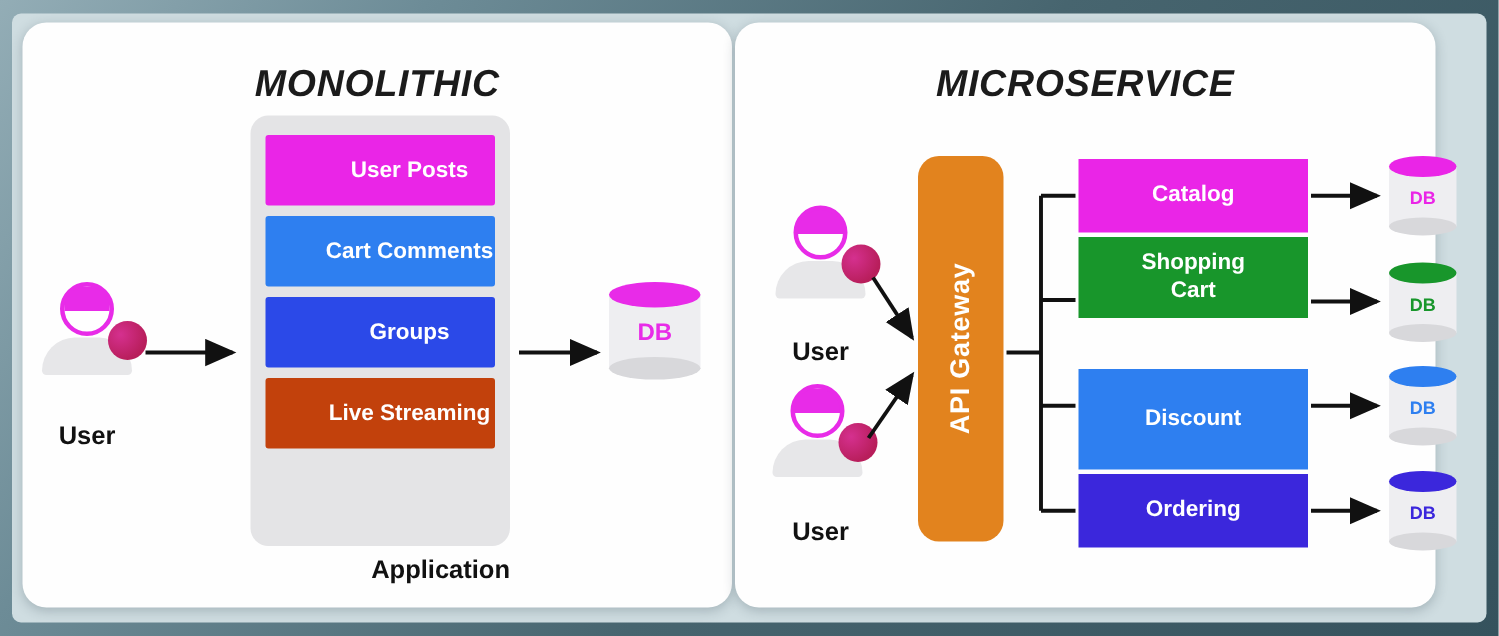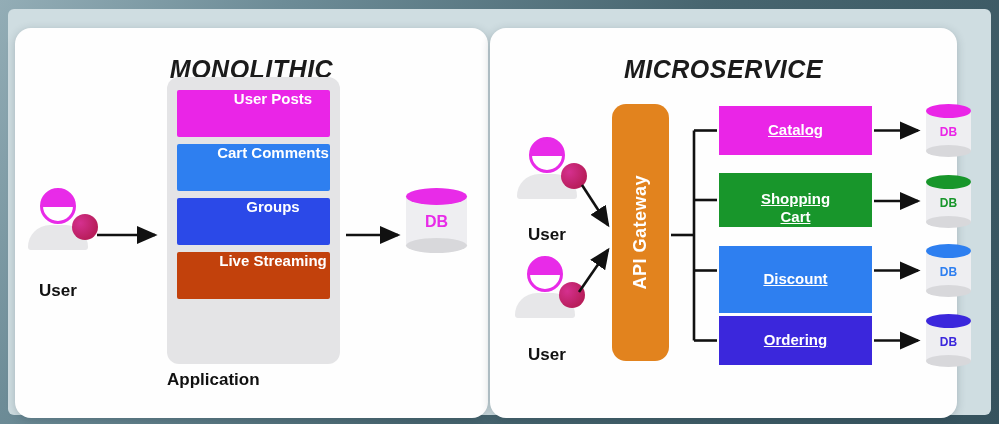--- a/index.html
+++ b/index.html
@@ -7,21 +7,21 @@
   #stage{
     position:relative;width:999px;height:424px;overflow:hidden;
     background:linear-gradient(125deg,#93adb6 0%,#6d8c97 22%,#47656f 55%,#35525d 100%);
   }
   #inner{
     position:absolute;left:8px;top:9px;width:983px;height:406px;
     background:#cfdde1;border-radius:6px;
   }
   .panel{
     position:absolute;top:15px;height:390px;background:#fefefe;
-    border-radius:16px;box-shadow:0 2px 8px rgba(40,60,70,.25);margin-top:13px;
+    border-radius:16px;box-shadow:0 2px 8px rgba(40,60,70,.25);
   }
   #panel-left{left:15px;width:473px;}
   #panel-right{left:490px;width:467px;}
   .panel-title{
     position:absolute;top:27px;left:0;width:100%;text-align:center;
     font-size:25px;font-weight:800;font-style:italic;color:#1b1b1b;letter-spacing:.5px;
   }
   
   .user-icon{position:absolute;width:72px;height:62px;}
   .user-head{
@@ -38,24 +38,24 @@
     background:radial-gradient(circle at 32% 35%,#d5308f 0%,#b81e5b 70%);
   }
   .user-label{position:absolute;font-size:17px;font-weight:bold;color:#111;text-align:center;width:72px;margin-top:28px;}
   
   #app-container{
     position:absolute;left:167px;top:77px;width:173px;height:287px;
     background:#e4e4e6;border-radius:12px;box-sizing:border-box;
     padding:13px 10px;display:flex;flex-direction:column;gap:7px;
   }
   .module{
-    height:47px;border-radius:2px;display:flex;justify-content:center;
+    height:47px;border-radius:2px;display:flex;align-items:center;justify-content:center;
     color:#fff;font-size:15px;font-weight:bold;flex:0 0 auto;padding-left:39px;
   }
-  #app-label{position:absolute;left:167px;top:370px;width:173px;text-align:left;
+  #app-label{position:absolute;left:167px;top:370px;width:173px;text-align:right;
     font-size:17px;font-weight:bold;color:#111;}
   
   .cyl{position:absolute;}
   .cyl .cyl-body{position:absolute;left:0;right:0;top:8px;bottom:7px;background:#eeeef1;}
   .cyl .cyl-top{position:absolute;left:0;right:0;top:0;height:17px;border-radius:50%;z-index:2;}
   .cyl .cyl-bot{position:absolute;left:0;right:0;bottom:0;height:15px;border-radius:50%;background:#d8d8db;}
   .cyl .cyl-label{position:absolute;left:0;width:100%;top:50%;transform:translateY(-42%);
     text-align:center;font-weight:bold;z-index:3;}
   #db-left{left:406px;top:188px;width:61px;height:65px;}
   #db-left .cyl-label{font-size:16px;}
@@ -71,25 +71,25 @@
     position:absolute;left:612px;top:104px;width:57px;height:257px;border-radius:14px;
     display:flex;align-items:center;justify-content:center;
   }
   #gateway .vtext{
     writing-mode:vertical-rl;transform:rotate(180deg);
     color:#fff;font-size:18px;font-weight:bold;letter-spacing:.5px;white-space:nowrap;
   }
   
   .service{
     position:absolute;left:719px;width:153px;display:flex;align-items:center;justify-content:center;
-    color:#fff;font-size:15px;font-weight:bold;text-align:center;text-decoration:underline;
+    color:#fff;font-size:15px;font-weight:bold;text-align:center;
   }
   .service .svc-label{max-width:102px;line-height:1.25;}
   #svc-0{top:106px;height:49px;}
-  #svc-1{top:173px;height:54px;align-items:flex-end;}
+  #svc-1{top:158px;height:54px;}
   #svc-2{top:246px;height:67px;}
   #svc-3{top:316px;height:49px;}
   #sdb-0{left:926px;top:104px;}
   #sdb-1{left:926px;top:175px;}
   #sdb-2{left:926px;top:244px;}
   #sdb-3{left:926px;top:314px;}
   #wires{position:absolute;left:0;top:0;width:999px;height:424px;pointer-events:none;}
 </style>
 </head>
 <body>

